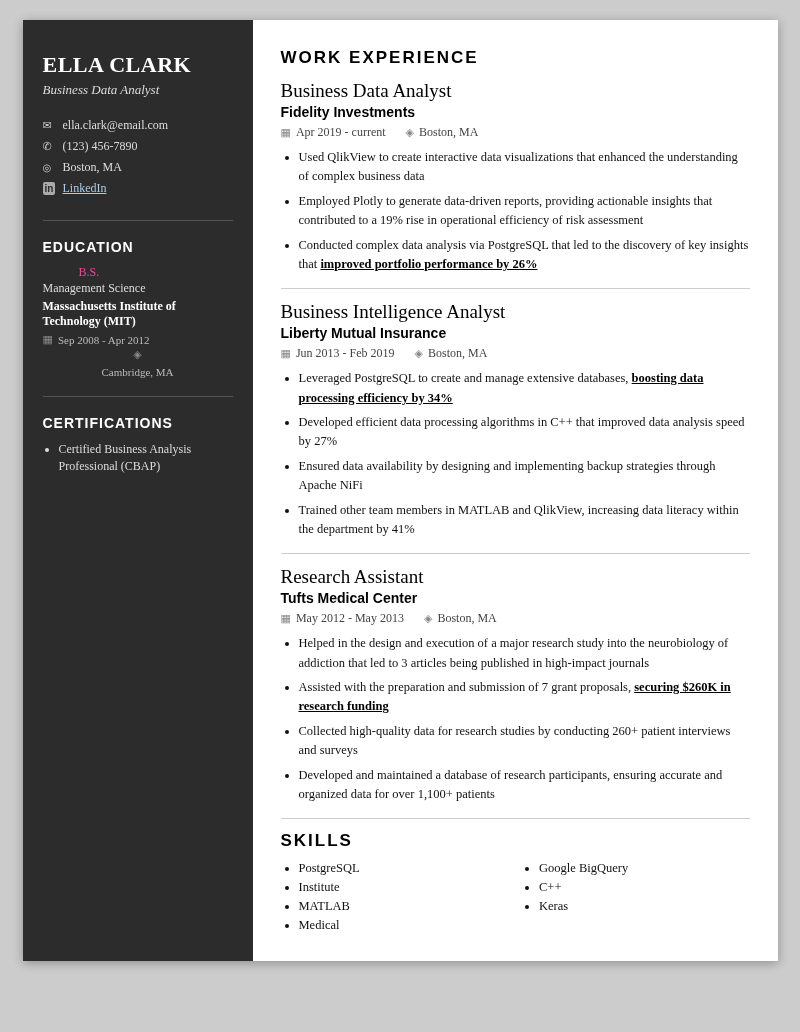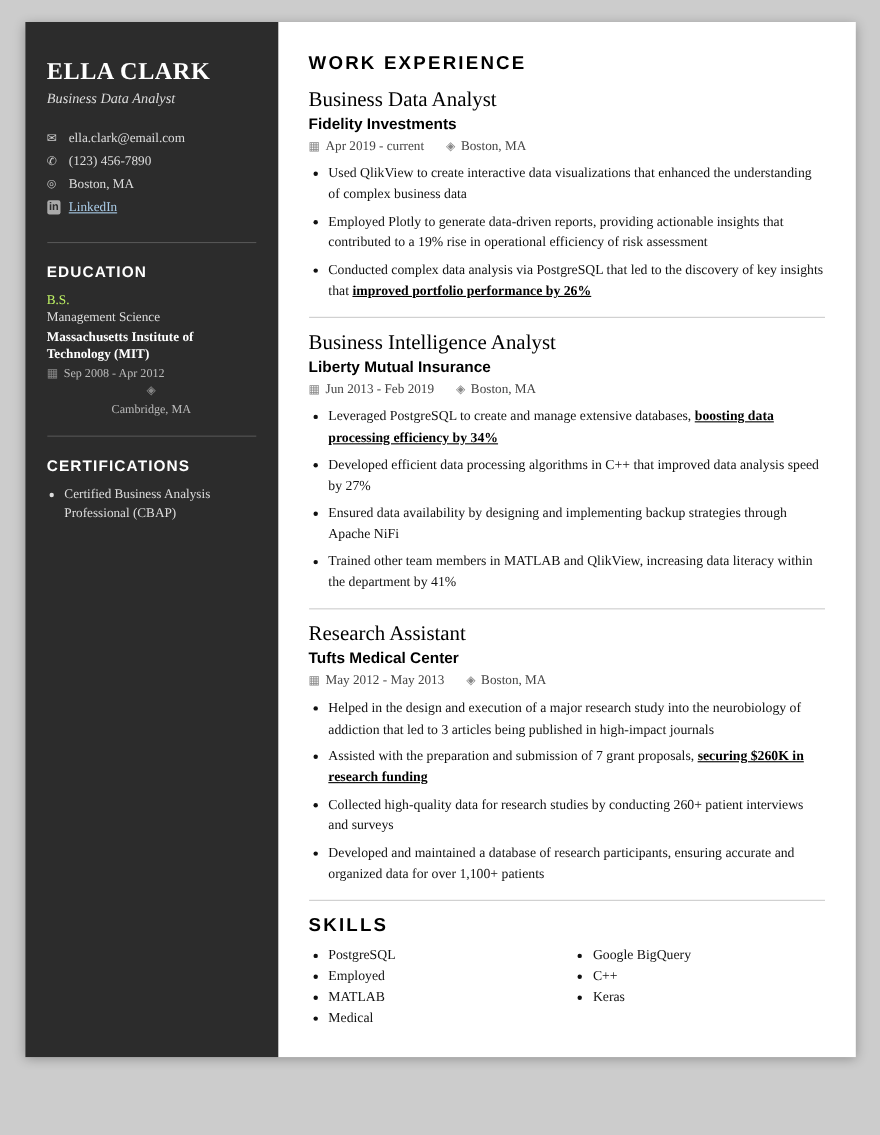--- a/index.html
+++ b/index.html
@@ -70,22 +70,23 @@
     .sidebar-section-title {
       font-size: 14px;
       font-weight: bold;
       letter-spacing: 1px;
       margin-bottom: 10px;
       color: #fff;
       font-family: Arial, sans-serif;
     }
     .edu-degree {
       font-size: 12px;
-      color: #bef264;
+      color: #ec4899;
       margin-bottom: 1px;
+      margin-left: 36px;
     }
     .edu-field {
       font-size: 12px;
       color: #ddd;
       margin-bottom: 3px;
     }
     .edu-school {
       font-size: 12px;
       font-weight: bold;
       color: #fff;
@@ -325,21 +326,21 @@
         <li>Collected high-quality data for research studies by conducting 260+ patient interviews and surveys</li>
         <li>Developed and maintained a database of research participants, ensuring accurate and organized data for over 1,100+ patients</li>
       </ul>
     </div>
 
     <hr class="section-divider">
 
     <div class="skills-section-title">SKILLS</div>
     <ul class="skills-list">
       <li>PostgreSQL</li>
-      <li>Employed</li>
+      <li>Institute</li>
       <li>MATLAB</li>
       <li>Medical</li>
       <li>Google BigQuery</li>
       <li>C++</li>
       <li>Keras</li>
     </ul>
   </div>
 </div>
 
 </body></html>

